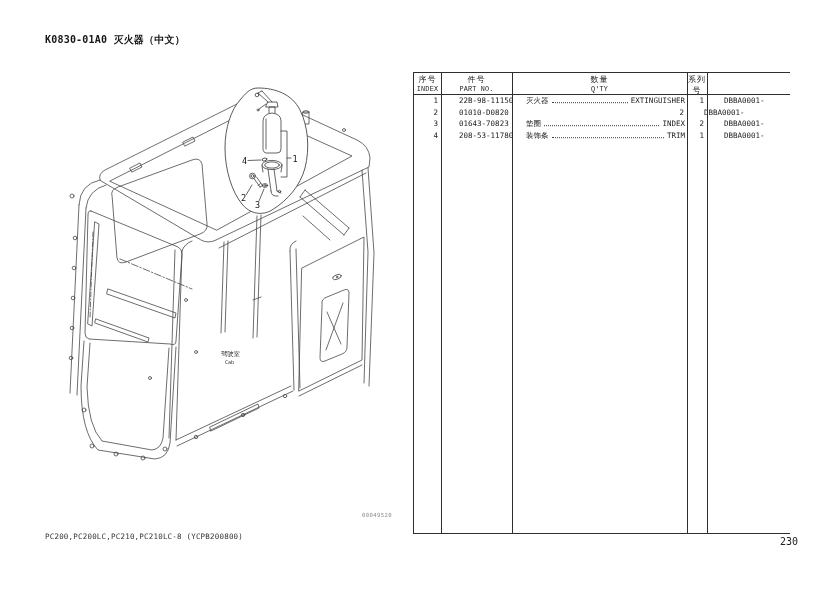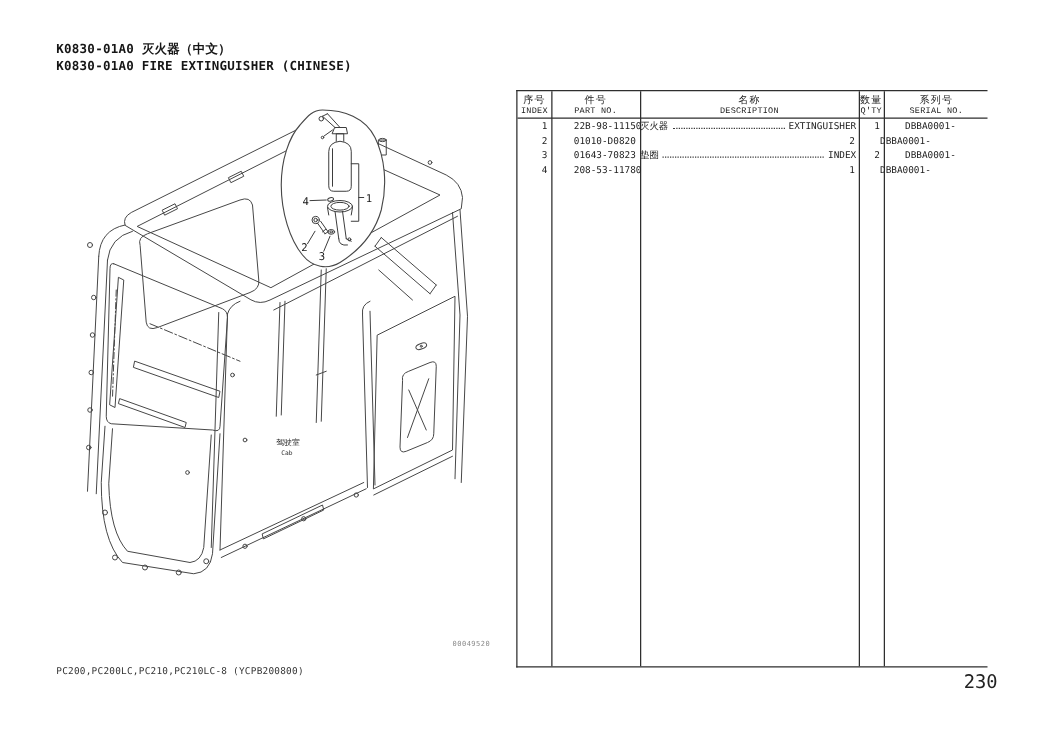--- a/index.html
+++ b/index.html
@@ -28,35 +28,35 @@
     display:grid;grid-template-columns:27px 71px 175px 20px 84px;
     height:21px;border-bottom:1px solid #2e2e2e;box-sizing:content-box;
   }
   .thead .hcell{text-align:center;overflow:hidden;}
   .hcn{display:block;font-size:8px;line-height:11px;margin-top:1px;letter-spacing:1px;}
   .hen{display:block;font-size:6.8px;line-height:8px;letter-spacing:0.2px;font-family:Liberation Mono, monospace;}
   .tbody{position:relative;}
   .trow{display:grid;grid-template-columns:27px 71px 175px 20px 84px;height:11.5px;line-height:11.5px;}
   .c-index{text-align:right;padding-right:3px;}
   .c-part{padding-left:18px;white-space:nowrap;}
-  .c-desc{display:flex;align-items:center;padding:0 2px 0 0;white-space:nowrap;}
+  .c-desc{display:flex;align-items:center;padding:0 2px 0 14px;white-space:nowrap;}
   .c-desc .dots{flex:1;border-bottom:1.4px dotted #3a3a3a;margin:0 3px;height:0;transform:translateY(2.2px);}
   .c-qty{text-align:right;padding-right:3px;}
   .c-serial{padding-left:17px;white-space:nowrap;}
 
   
   .footer-left{position:absolute;left:45px;top:532px;font-size:7.5px;color:#333;letter-spacing:0.2px;}
-  .page-number{position:absolute;left:770px;top:536px;width:28px;text-align:right;font-size:15px;color:#222;}
+  .page-number{position:absolute;left:770px;top:536px;width:28px;text-align:right;font-size:10px;color:#222;}
 </style>
 </head>
 <body>
 
 <div class="page">
 
-  <div class="title-block"><span>K0830-01A0 灭火器（中文）</span><br><span>K0830-01A0 FIRE EXTINGUISHER (CHINESE)</span></div>
+  <div class="title-block"><span>K0830-01A0 灭火器（中文）</span><br></div>
 
   <svg class="diagram-svg" width="420" height="594" viewBox="0 0 420 594" xmlns="http://www.w3.org/2000/svg">
 
     <g stroke="#474747" stroke-width="0.8" fill="none" stroke-linecap="round" stroke-linejoin="round">
 
       <path d="M 100,180 Q 98,174 105,170 L 247,99 Q 257,94 266,98 L 357,140 Q 369,146 370,158 L 369,167 L 216,240 Q 208,244 201,240 Z"></path>
 
       <path d="M 110,181 L 250,110 L 352,156 L 217,230 Z"></path>
 
       <path d="M 112,196 Q 110,190 118,187 L 192,160 Q 200,157 202,164 L 207,224 Q 208,231 200,234 L 126,262 Q 118,265 117,258 Z"></path>
@@ -194,24 +194,20 @@
     <div class="vline v4"></div>
 
     <div class="thead">
       <div class="hcell">
         <span class="hcn">序号</span>
         <span class="hen">INDEX</span>
       </div>
       <div class="hcell">
         <span class="hcn">件号</span>
         <span class="hen">PART NO.</span>
-      </div>
-      <div class="hcell">
-        <span class="hcn">名称</span>
-        <span class="hen">DESCRIPTION</span>
       </div>
       <div class="hcell">
         <span class="hcn">数量</span>
         <span class="hen">Q'TY</span>
       </div>
       <div class="hcell">
         <span class="hcn">系列号</span>
         <span class="hen">SERIAL NO.</span>
       </div>
     </div>
@@ -244,20 +240,25 @@
           <span class="dots"></span>
           <span>INDEX</span>
         </div>
         <div class="c-qty">2</div>
         <div class="c-serial">DBBA0001-</div>
       </div>
 
       <div class="trow">
         <div class="c-index">4</div>
         <div class="c-part">208-53-11780</div>
+        <div class="c-desc">
+          <span>装饰条</span>
+          <span class="dots"></span>
+          <span>TRIM</span>
+        </div>
         <div class="c-qty">1</div>
         <div class="c-serial">DBBA0001-</div>
       </div>
     </div>
 
   </div>
 
   <div class="footer-left">PC200,PC200LC,PC210,PC210LC-8 (YCPB200800)</div>
   <div class="page-number">230</div>
 </div>

